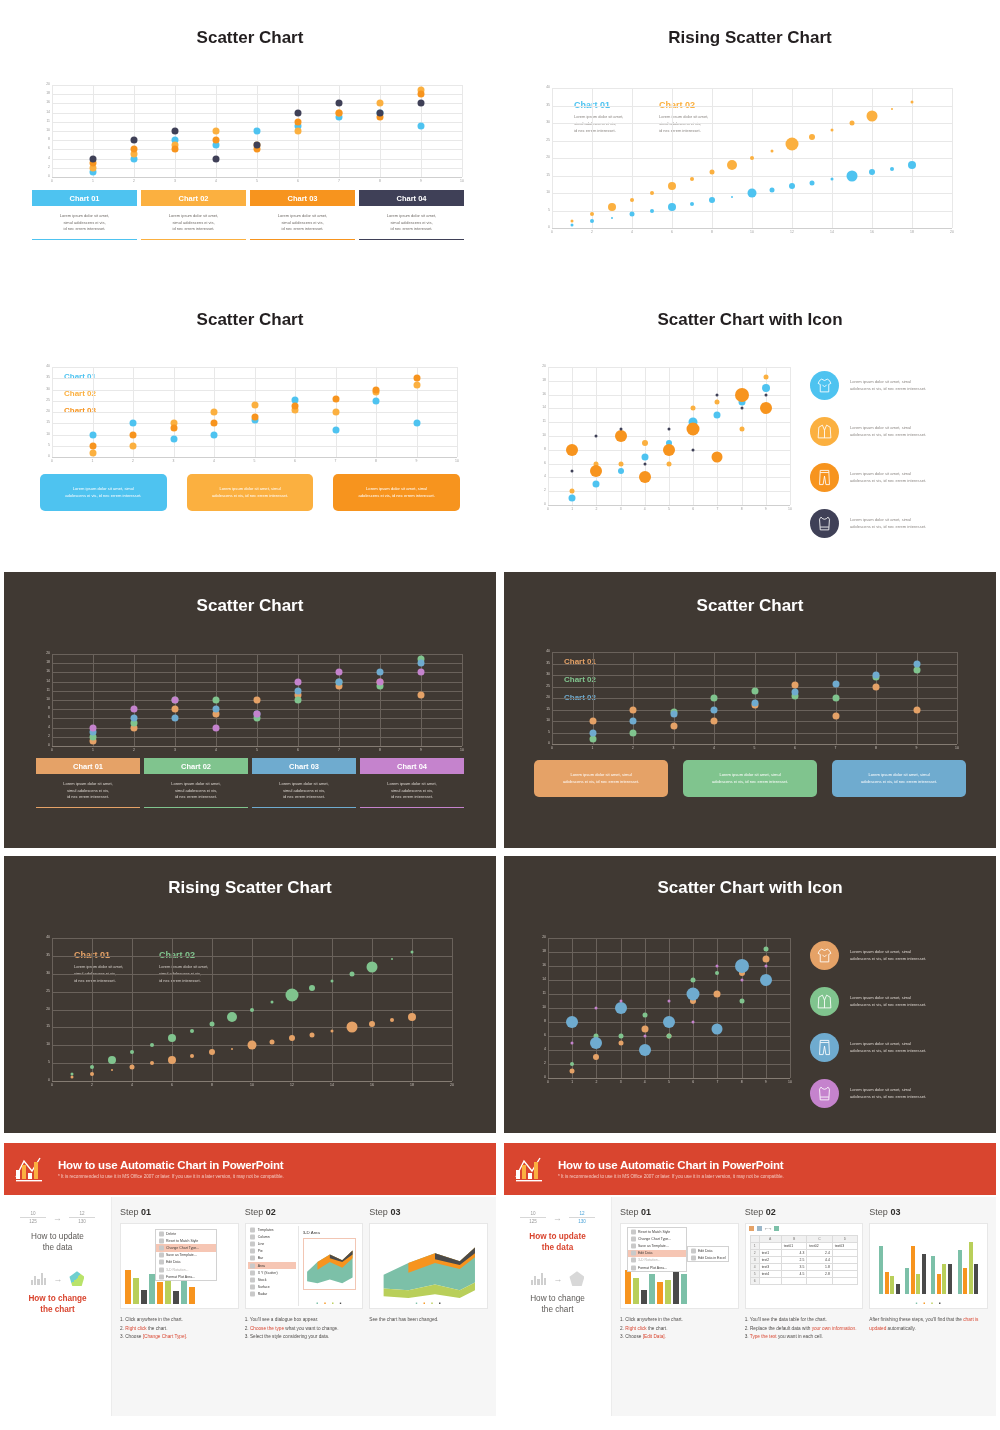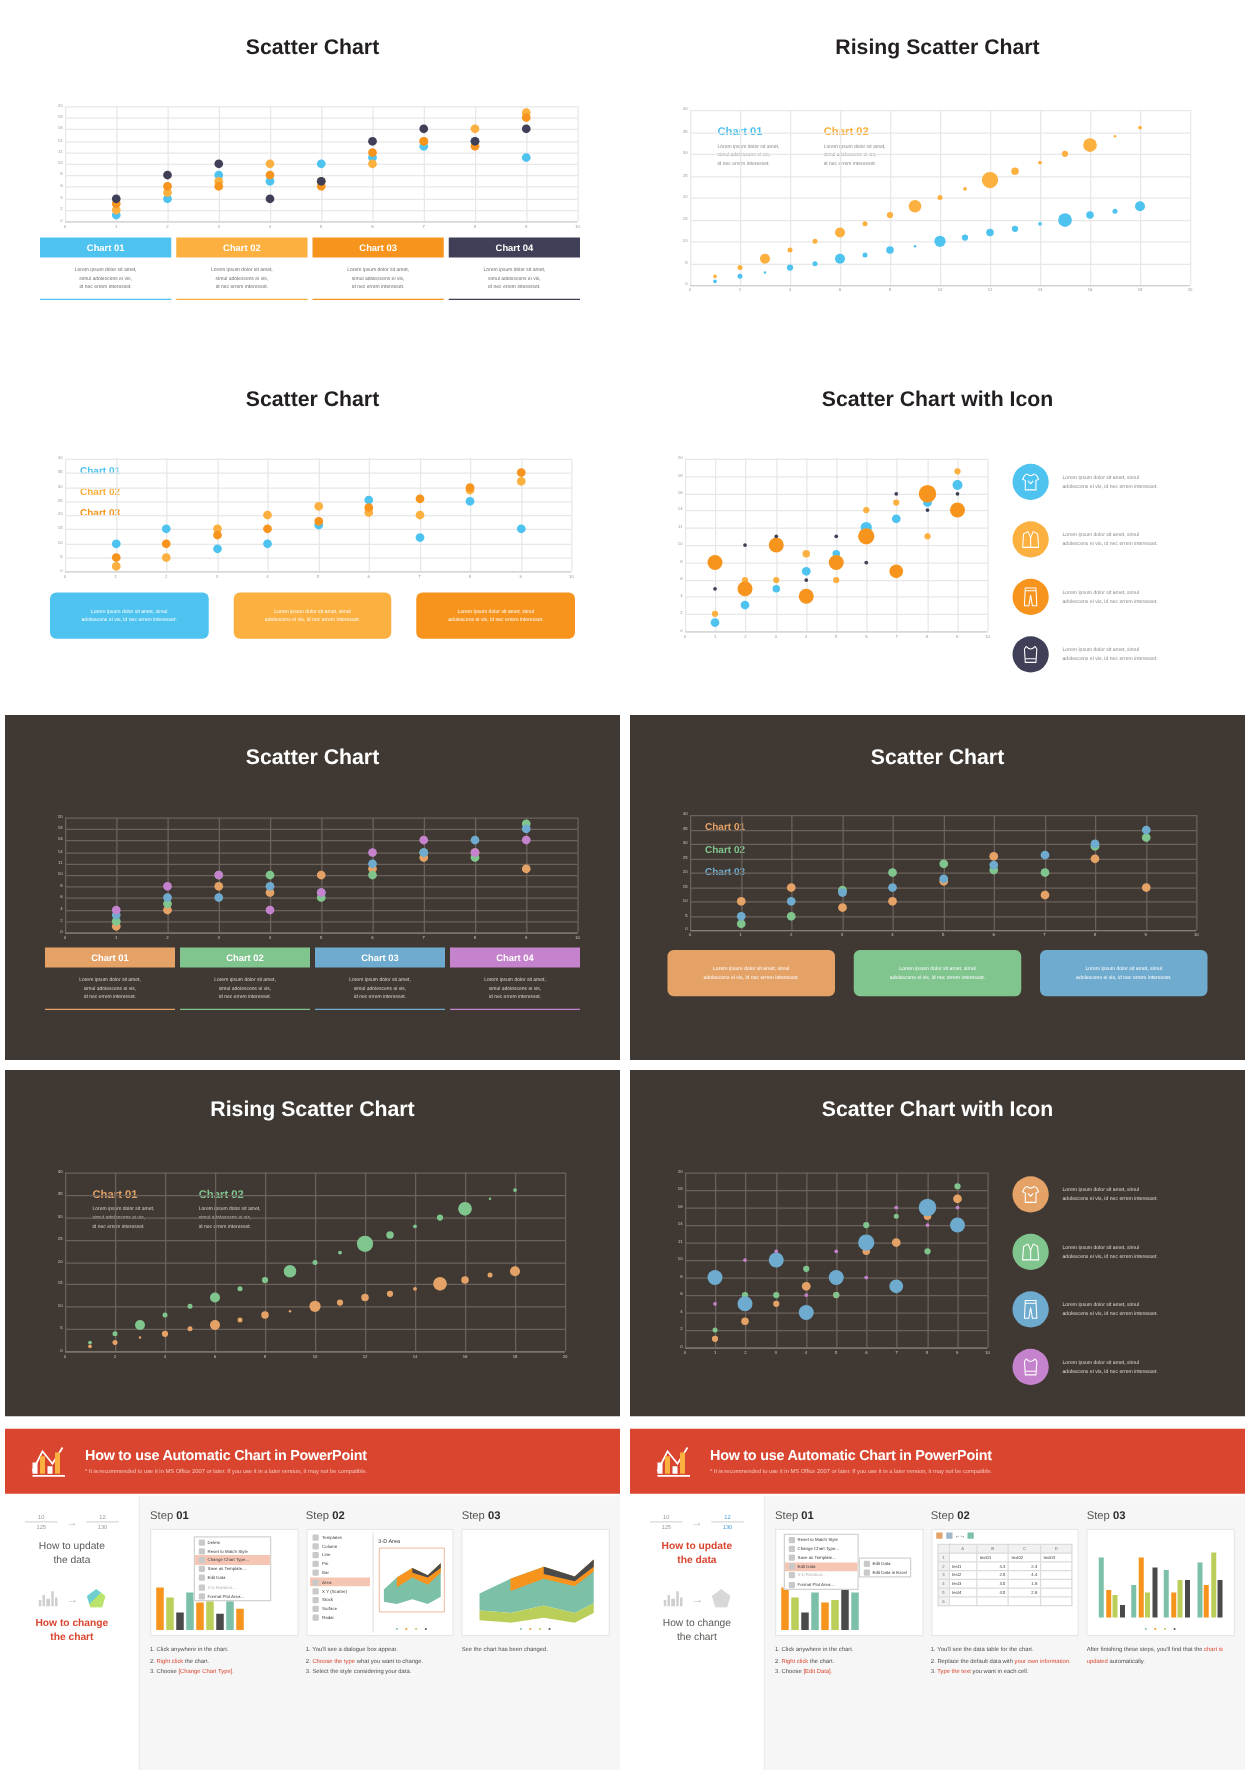--- a/index.html
+++ b/index.html
@@ -49,21 +49,21 @@
 
   
   .iconlist { position:absolute; }
   .iconrow { display:flex; align-items:center; }
   .iconcircle { border-radius:50%; display:flex; align-items:center; justify-content:center; flex:0 0 auto; }
   .iconrow .itxt { color:#8d8884; }
   .dark .iconrow .itxt { color:#ded8d2; }
 
   
   .howto { position:absolute; inset:0; background:#fff; }
-  .hhead { position:absolute; left:4px; right:4px; top:6px; height:52px; background:#d9452f; display:flex; align-items:center; padding-left:18px; }
+  .hhead { position:absolute; left:4px; right:4px; top:6px; height:52px; background:#d9452f; display:flex; align-items:center; padding-left:8px; }
   .hh-icon { width:36px; height:32px; position:relative; margin-right:10px; }
   .hh-title { color:#fff; font-weight:bold; font-size:11.5px; letter-spacing:-.2px; }
   .hh-sub { color:#f5c9c0; font-size:4.6px; margin-top:3px; }
   .hbody { position:absolute; left:4px; right:4px; top:60px; bottom:10px; background:#fff; display:flex; }
   .hleft { width:108px; border-right:1px solid #ececec; display:flex; flex-direction:column; align-items:center; padding-top:14px; }
   .frac { display:flex; align-items:center; gap:7px; }
   .fnum { width:26px; text-align:center; font-size:4.6px; color:#9a9a9a; }
   .fnum .top { border-bottom:1px solid #d7d7d7; padding-bottom:1px; }
   .fnum .bot { padding-top:1px; }
   .arw { color:#b9b9b9; font-size:9px; }

